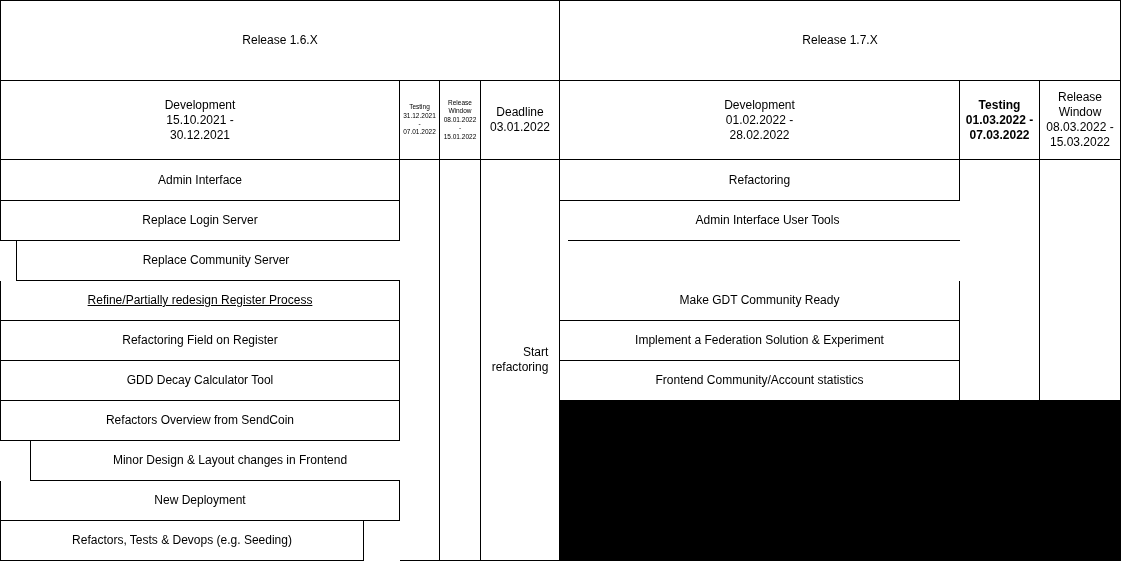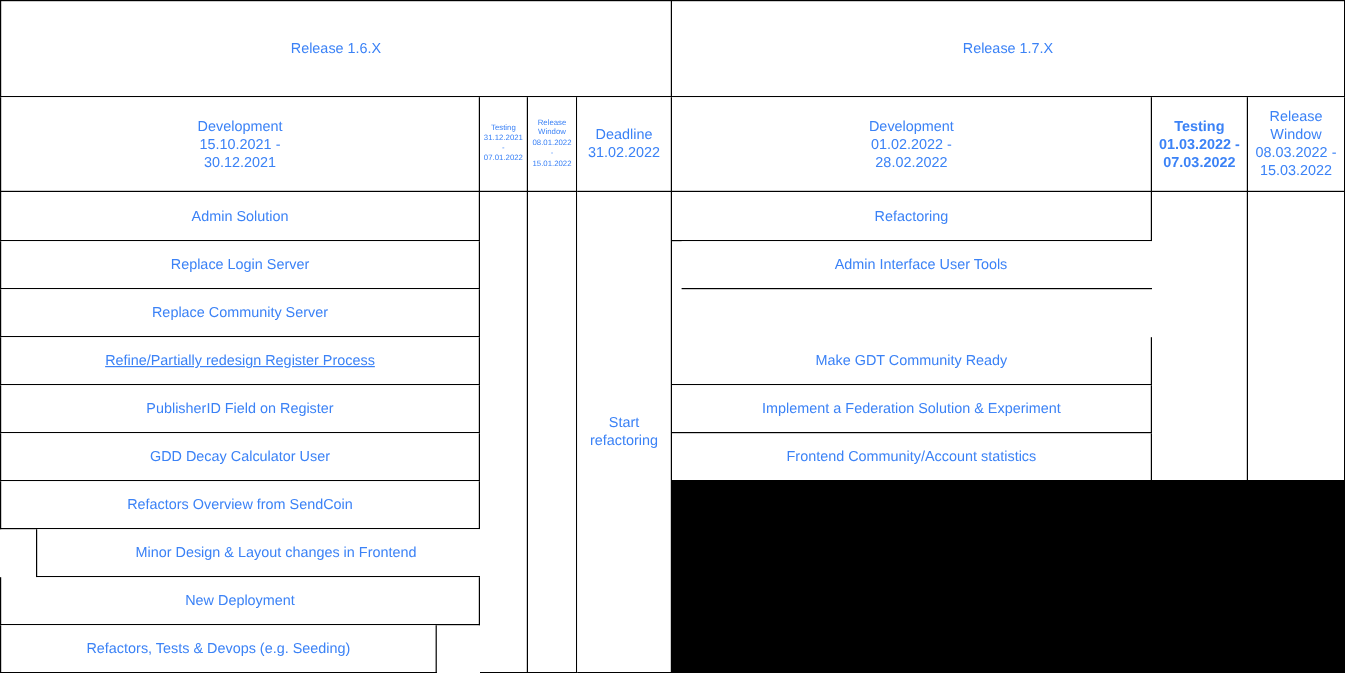--- a/index.html
+++ b/index.html
@@ -6,21 +6,21 @@
     margin: 0;
     padding: 0;
     background: #ffffff;
   }
   .canvas {
     position: relative;
     width: 1121px;
     height: 561px;
     background: #ffffff;
     font-family: "Liberation Sans", sans-serif;
-    color: #3b82f6;
+    color: #000000;
     overflow: hidden;
   }
   .cell {
     position: absolute;
     box-sizing: border-box;
     display: flex;
     align-items: center;
     justify-content: center;
     text-align: center;
     white-space: pre-line;
@@ -55,47 +55,47 @@
   <div class="cell small" style="left:400px; top:81px; width:40px; height:79px;">Testing
 31.12.2021
 -
 07.01.2022</div>
   <div class="cell small" style="left:440px; top:81px; width:41px; height:79px;">Release
 Window
 08.01.2022
 -
 15.01.2022</div>
   <div class="cell" style="left:481px; top:81px; width:79px; height:79px;">Deadline
-31.02.2022</div>
+03.01.2022</div>
 
   <div class="cell" style="left:560px; top:81px; width:400px; height:79px;">Development
 01.02.2022 -
 28.02.2022</div>
   <div class="cell" style="left:960px; top:81px; width:80px; height:79px;font-weight:bold;">Testing
 01.03.2022 -
 07.03.2022</div>
   <div class="cell" style="left:1040px; top:81px; width:81px; height:79px;">Release
 Window
 08.03.2022 -
 15.03.2022</div>
 
-  <div class="cell bl" style="left:0; top:160px; width:400px; height:41px;">Admin Solution</div>
+  <div class="cell bl" style="left:0; top:160px; width:400px; height:41px;">Admin Interface</div>
   <div class="cell bl" style="left:0; top:201px; width:400px; height:40px;">Replace Login Server</div>
-  <div class="cell bl" style="left:0; top:241px; width:400px; height:40px;">Replace Community Server</div>
+  <div class="cell bl" style="left:16px; top:241px; width:400px; height:40px;">Replace Community Server</div>
   <div class="cell bl" style="left:0; top:281px; width:400px; height:40px;text-decoration:underline;">Refine/Partially redesign Register Process</div>
-  <div class="cell bl" style="left:0; top:321px; width:400px; height:40px;">PublisherID Field on Register</div>
-  <div class="cell bl" style="left:0; top:361px; width:400px; height:40px;">GDD Decay Calculator User</div>
+  <div class="cell bl" style="left:0; top:321px; width:400px; height:40px;">Refactoring Field on Register</div>
+  <div class="cell bl" style="left:0; top:361px; width:400px; height:40px;">GDD Decay Calculator Tool</div>
   <div class="cell bl" style="left:0; top:401px; width:400px; height:40px;">Refactors Overview from SendCoin</div>
   <div class="cell bl" style="left:0; top:441px; width:400px; height:40px;margin-left:30px;">Minor Design &amp; Layout changes in Frontend</div>
   <div class="cell bl" style="left:0; top:481px; width:400px; height:40px;">New Deployment</div>
   <div class="cell bl" style="left:0; top:521px; width:364px; height:40px;">Refactors, Tests &amp; Devops (e.g. Seeding)</div>
 
   <div class="cell" style="left:400px; top:160px; width:40px; height:401px;"></div>
   <div class="cell" style="left:440px; top:160px; width:41px; height:401px;"></div>
-  <div class="cell" style="left:481px; top:160px; width:79px; height:401px;">Start
+  <div class="cell" style="left:481px; top:160px; width:79px; height:401px;text-align:right;">Start
 refactoring</div>
 
   <div class="cell" style="left:560px; top:160px; width:400px; height:41px;">Refactoring</div>
   <div class="cell" style="left:568px; top:201px; width:400px; height:40px;">Admin Interface User Tools</div>
   <div class="cell" style="left:560px; top:281px; width:400px; height:40px;">Make GDT Community Ready</div>
   <div class="cell" style="left:560px; top:361px; width:400px; height:40px;">Frontend Community/Account statistics</div>
   <div class="cell" style="left:560px; top:321px; width:400px; height:40px;">Implement a Federation Solution &amp; Experiment</div>
 
   <div class="cell" style="left:960px; top:160px; width:80px; height:241px;"></div>
   <div class="cell" style="left:1040px; top:160px; width:81px; height:241px;"></div>

